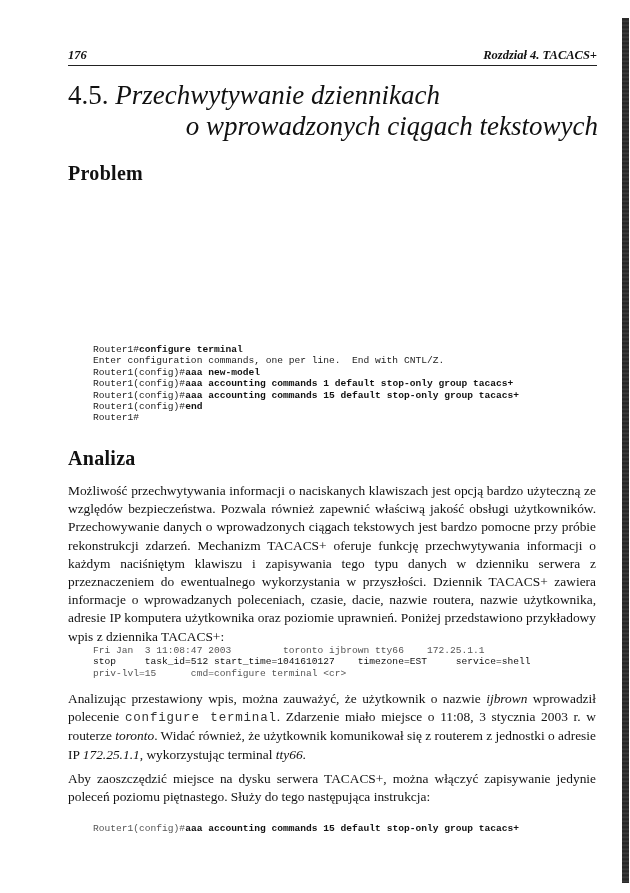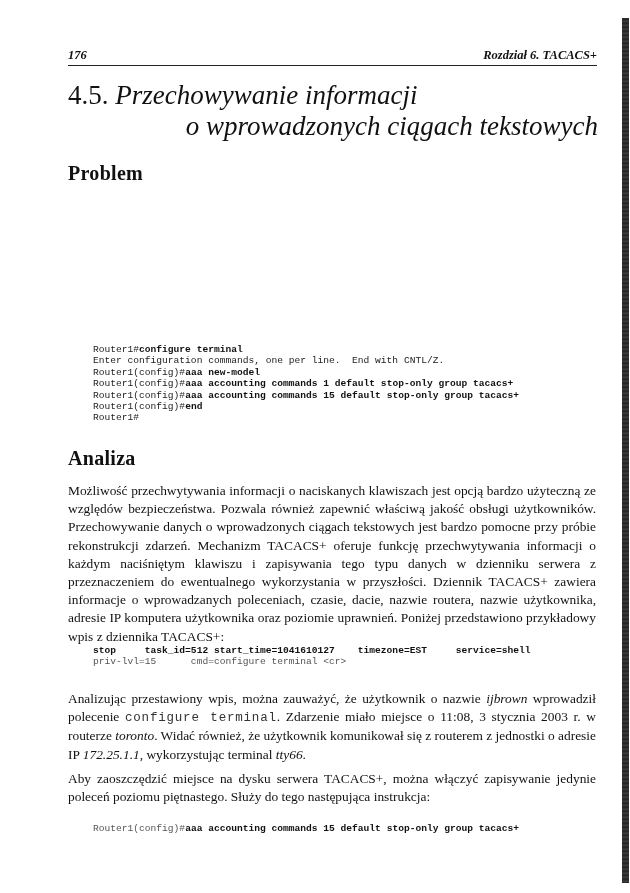--- a/index.html
+++ b/index.html
@@ -110,38 +110,38 @@
   </style>
 </head>
 <body>
 
 <div class="page">
 
   <div class="binding-strip"></div>
 
   <div class="running-head">
     <span class="page-number">176</span>
-    <span class="chapter-name">Rozdział 6. TACACS+</span>
+    <span class="chapter-name">Rozdział 4. TACACS+</span>
   </div>
 
   <h1 class="section-title">
     <span class="num">4.5.</span>
-    <span>Przechowywanie informacji</span>
+    <span>Przechwytywanie dziennikach</span>
     <span class="line2">o wprowadzonych ciągach tekstowych</span>
   </h1>
 
   <h2 class="subhead" style="top:162px;">Problem</h2>
 
 
   <div class="code" style="top:344px;"><div><span>Router1#</span><b>configure terminal</b></div><div><span>Enter configuration commands, one per line.  End with CNTL/Z.</span><b></b></div><div><span>Router1(config)#</span><b>aaa new-model</b></div><div><span>Router1(config)#</span><b>aaa accounting commands 1 default stop-only group tacacs+</b></div><div><span>Router1(config)#</span><b>aaa accounting commands 15 default stop-only group tacacs+</b></div><div><span>Router1(config)#</span><b>end</b></div><div><span>Router1#</span><b></b></div></div>
 
   <h2 class="subhead" style="top:447px;">Analiza</h2>
   <p class="body" style="top:482px;">Możliwość przechwytywania informacji o naciskanych klawiszach jest opcją bardzo użyteczną ze względów bezpieczeństwa. Pozwala również zapewnić właściwą jakość obsługi użytkowników. Przechowywanie danych o wprowadzonych ciągach tekstowych jest bardzo pomocne przy próbie rekonstrukcji zdarzeń. Mechanizm TACACS+ oferuje funkcję przechwytywania informacji o każdym naciśniętym klawiszu i zapisywania tego typu danych w dzienniku serwera z przeznaczeniem do ewentualnego wykorzystania w przyszłości. Dziennik TACACS+ zawiera informacje o wprowadzanych poleceniach, czasie, dacie, nazwie routera, nazwie użytkownika, adresie IP komputera użytkownika oraz poziomie uprawnień. Poniżej przedstawiono przykładowy wpis z dziennika TACACS+:</p>
 
-  <div class="code" style="top:645px;"><div style="font-weight:bold;color:#111;">stop     task_id=512 start_time=1041610127    timezone=EST     service=shell</div><div class="faded">priv-lvl=15      cmd=configure terminal &lt;cr&gt;</div></div>
+  <div class="code" style="top:645px;"><div class="faded">Fri Jan  3 11:08:47 2003         toronto ijbrown tty66    172.25.1.1</div><div style="font-weight:normal;color:#111;">stop     task_id=512 start_time=1041610127    timezone=EST     service=shell</div><div class="faded">priv-lvl=15      cmd=configure terminal &lt;cr&gt;</div></div>
 
   <p class="body" style="top:690px;"><span>Analizując przestawiony wpis, można zauważyć, że użytkownik o nazwie </span><em>ijbrown</em><span> wprowadził polecenie </span><span class="inline-code">configure terminal</span><span>. Zdarzenie miało miejsce o 11:08, 3 stycznia 2003 r. w routerze </span><em>toronto</em><span>. Widać również, że użytkownik komunikował się z routerem z jednostki o adresie IP </span><em>172.25.1.1</em><span>, wykorzystując terminal </span><em>tty66</em><span>.</span></p>
 
   <p class="body" style="top:770px;">Aby zaoszczędzić miejsce na dysku serwera TACACS+, można włączyć zapisywanie jedynie poleceń poziomu piętnastego. Służy do tego następująca instrukcja:</p>
 
   <div class="code" style="top:823px;"><span class="faded">Router1(config)#</span><b>aaa accounting commands 15 default stop-only group tacacs+</b></div>
 
 </div>
 
 </body></html>

